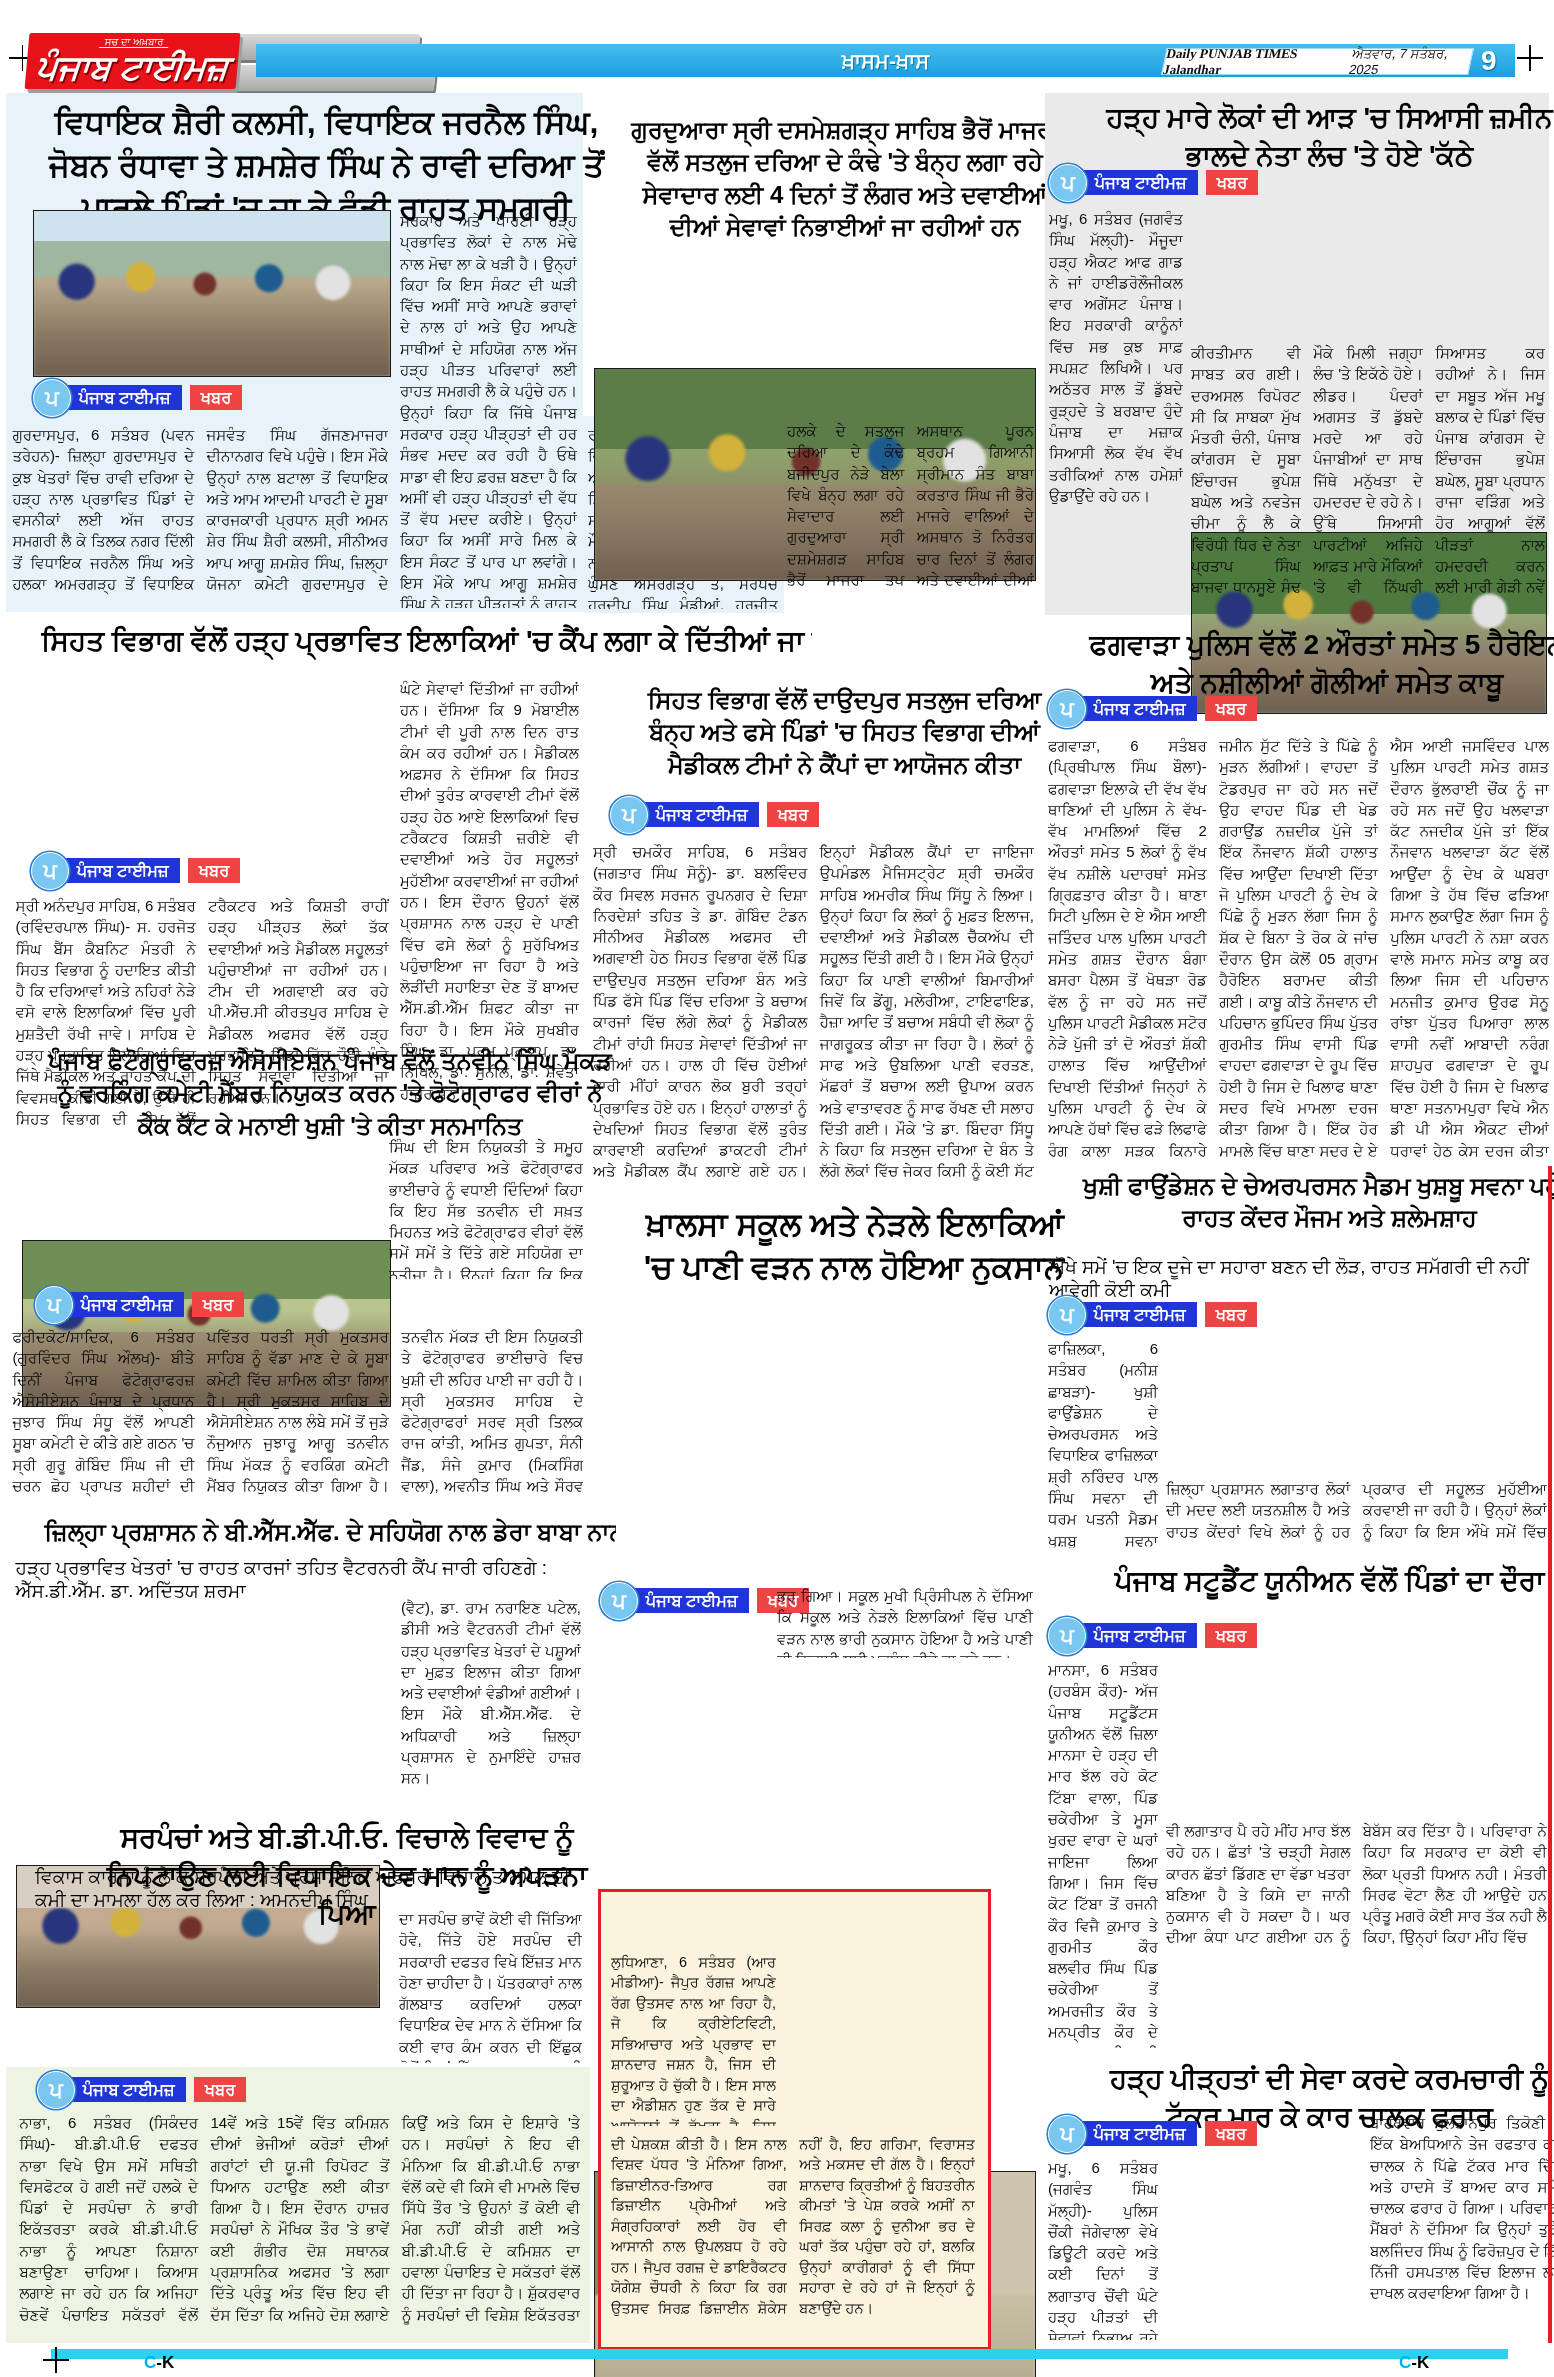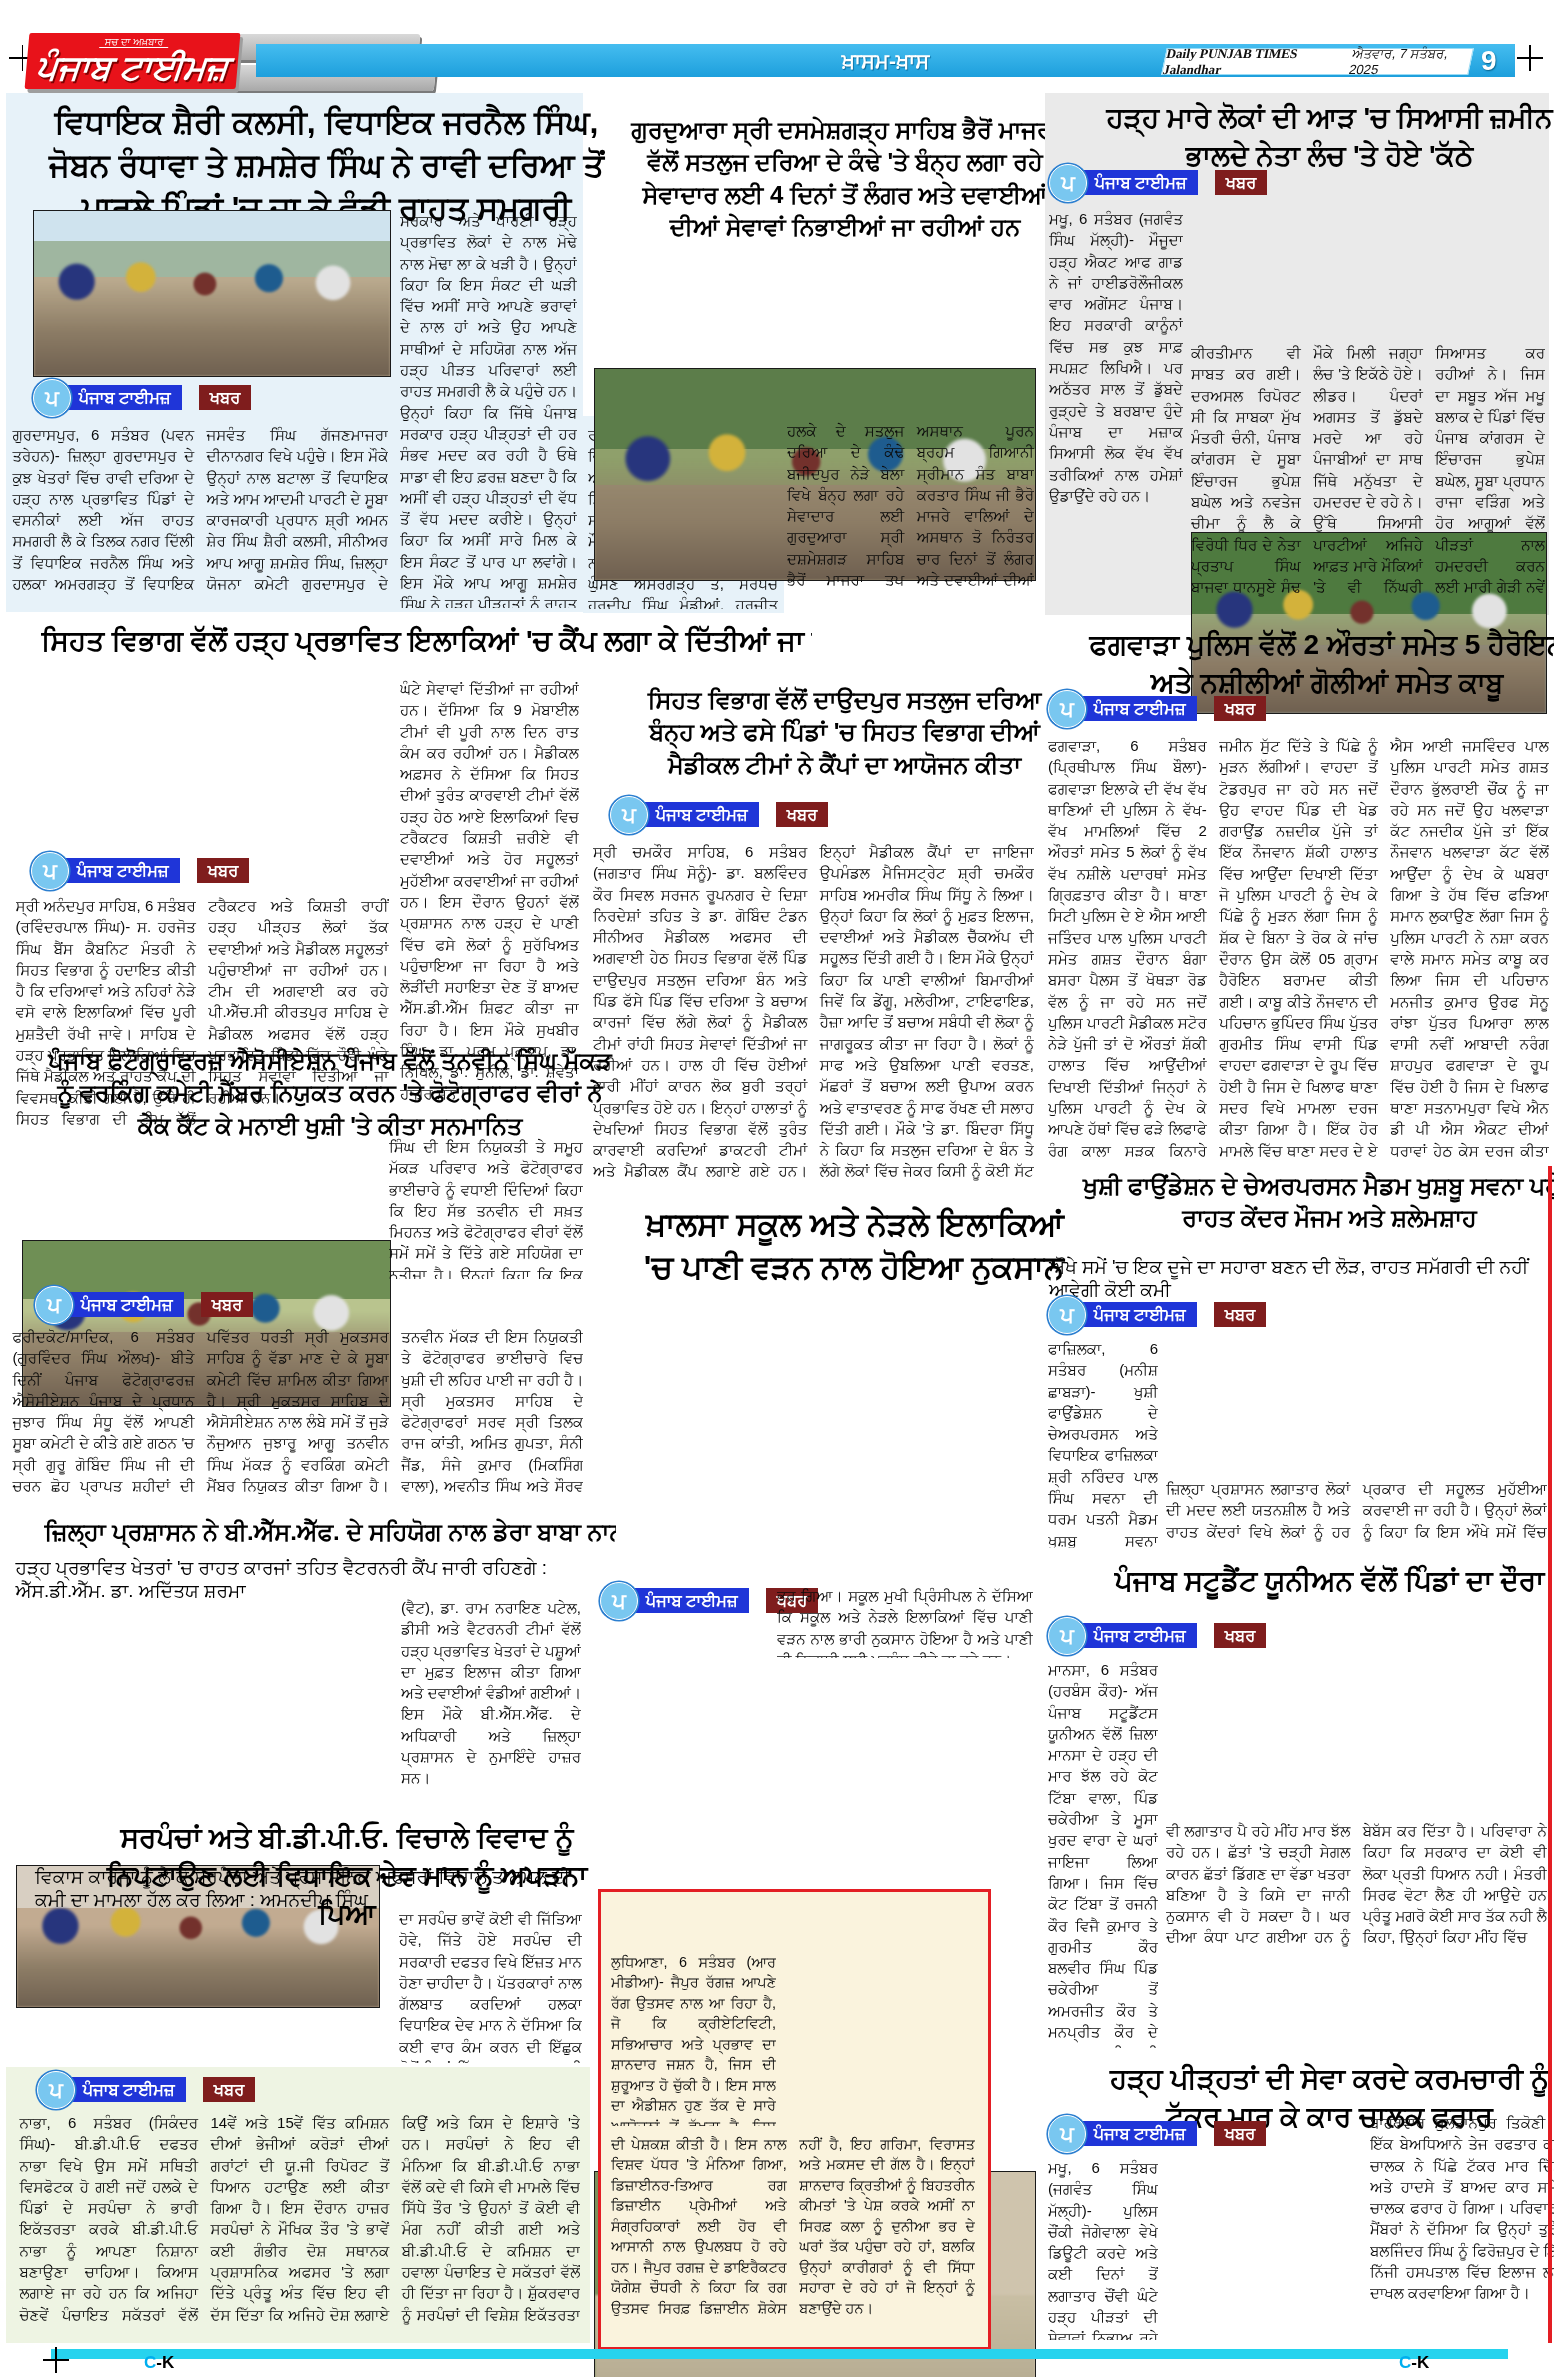--- a/index.html
+++ b/index.html
@@ -24,21 +24,21 @@
   .datebox b{font-family:"Liberation Serif",serif;}
   .pageno{color:#fff;font-size:28px;font-weight:bold;text-shadow:0.8px 0.8px 1.6px #045d86;}
   
   .hl{font-weight:bold;color:#000;text-align:center;line-height:1.35;margin-left:32px;}
   .hl1{font-size:32px;}.hl2{font-size:28px;}.hl3{font-size:24px;}
   .sub{font-weight:normal;color:#000;text-align:left;font-size:18.7px;line-height:1.25;}
   .badge{display:flex;align-items:center;height:31px;}
   .badge .circ{width:36px;height:36px;border-radius:50%;background:#79c7f0;border:1.6px solid #fff;box-shadow:0 0 0 1.6px #2c7fd0;
                color:#fff;font-size:21px;font-weight:bold;display:flex;align-items:center;justify-content:center;z-index:2;margin-right:-11px;}
   .badge .brand{background:#1f35d8;color:#fff;font-weight:bold;font-size:16.3px;padding:3.9px 11px 3.9px 18.7px;line-height:1;}
-  .badge .tag{background:#7f1d1d;color:#fff;font-weight:bold;font-size:16.3px;padding:3.9px 11px;line-height:1;margin-left:17px;}
+  .badge .tag{background:#ef4444;color:#fff;font-weight:bold;font-size:16.3px;padding:3.9px 11px;line-height:1;margin-left:8px;}
   .body{font-size:15px;line-height:1.42;text-align:justify;overflow:hidden;color:#0b0b0b;}
   .c2{columns:2;column-gap:12.4px;}.c3{columns:3;column-gap:12.4px;}
   .photo{border:1.6px solid #1a1a1a;overflow:hidden;position:relative;}
   .photo .ppl{position:absolute;left:0;right:0;bottom:0;height:70%;
       background:
         radial-gradient(circle at 12% 18%, #27357d 0 5%, transparent 6%),
         radial-gradient(circle at 30% 14%, #d3b23b 0 5%, transparent 6%),
         radial-gradient(circle at 48% 20%, #73312c 0 5%, transparent 6%),
         radial-gradient(circle at 66% 15%, #1e5c8f 0 5%, transparent 6%),
         radial-gradient(circle at 84% 19%, #e2e2e2 0 5%, transparent 6%),

